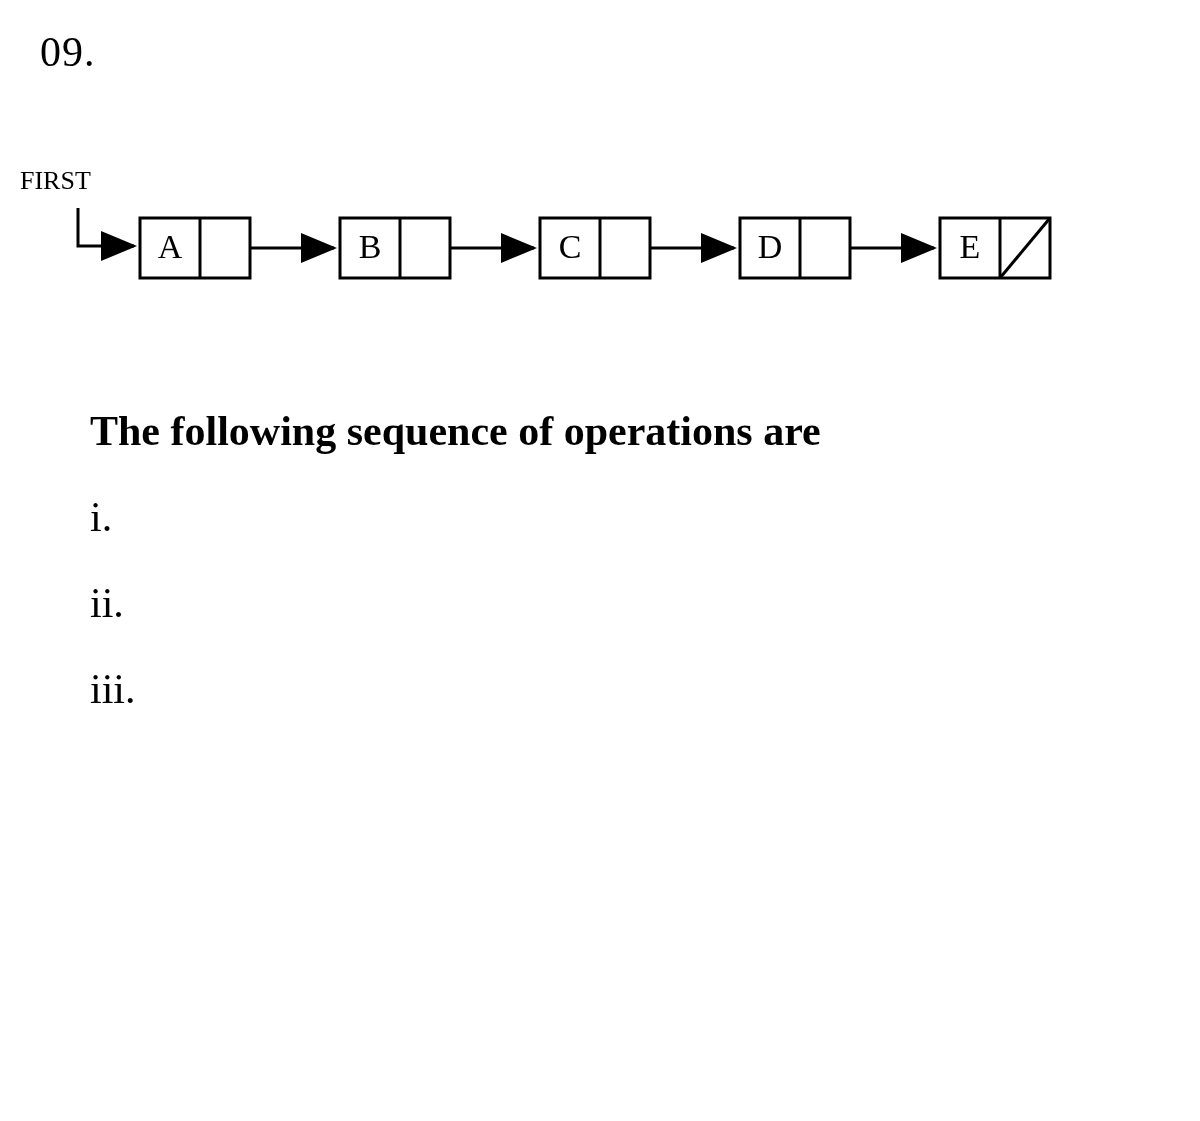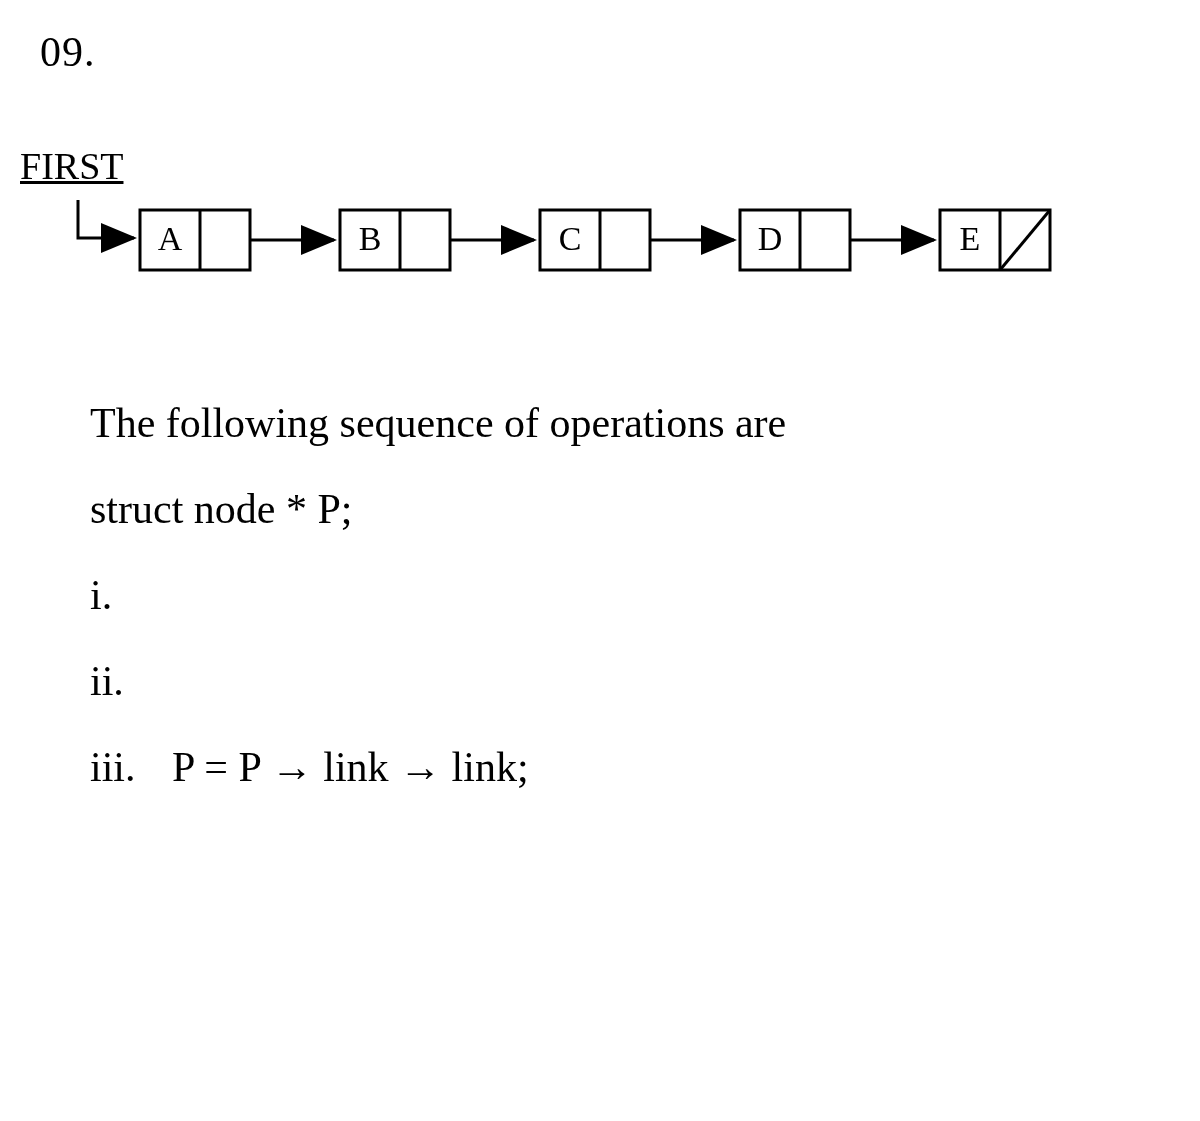--- a/index.html
+++ b/index.html
@@ -15,42 +15,42 @@
     position: relative;
     box-sizing: border-box;
     padding: 28px 40px 40px 40px;
     border-radius: 10px;
   }
   .qnum {
     font-size: 42px;
     letter-spacing: 1px;
   }
   .first-label {
-    font-size: 38px;
-    margin-top: 68px;
+    font-size: 26px;
+    margin-top: 90px;
     margin-left: -20px;
-    text-decoration: underline;
   }
   .diagram {
     position: relative;
     height: 120px;
     margin-top: 2px;
   }
   .diagram svg {
     position: absolute;
     left: 0;
     top: 0;
   }
   .paragraph {
     margin-top: 70px;
     margin-left: 50px;
     margin-right: 10px;
     font-size: 42px;
     line-height: 2.05;
     text-align: justify;
+    font-weight: bold;
   }
   .steps {
     margin-left: 50px;
     font-size: 42px;
     line-height: 2.05;
   }
   .step-row {
     display: flex;
     gap: 22px;
   }
@@ -109,29 +109,27 @@
         <rect x="900" y="20" width="110" height="60" fill="none" stroke="#000" stroke-width="3"></rect>
         <line x1="960" y1="20" x2="960" y2="80" stroke="#000" stroke-width="3"></line>
         <text x="930" y="60" font-size="34" font-family="Times New Roman" text-anchor="middle">E</text>
         <line x1="1010" y1="20" x2="960" y2="80" stroke="#000" stroke-width="3"></line>
       </g>
     </svg>
   </div>
 
   <div class="paragraph">
     <div>The following sequence of operations are</div>
-    <div>struct node  * P;</div>
   </div>
 
   <div class="steps">
     <div class="step-row">
       <span class="step-label">i.</span>
     </div>
     <div class="step-row">
       <span class="step-label">ii.</span>
     </div>
     <div class="step-row">
       <span class="step-label">iii.</span>
-      <span>P = P → link → link;</span>
     </div>
   </div>
 
 </div>
 
 </body></html>

